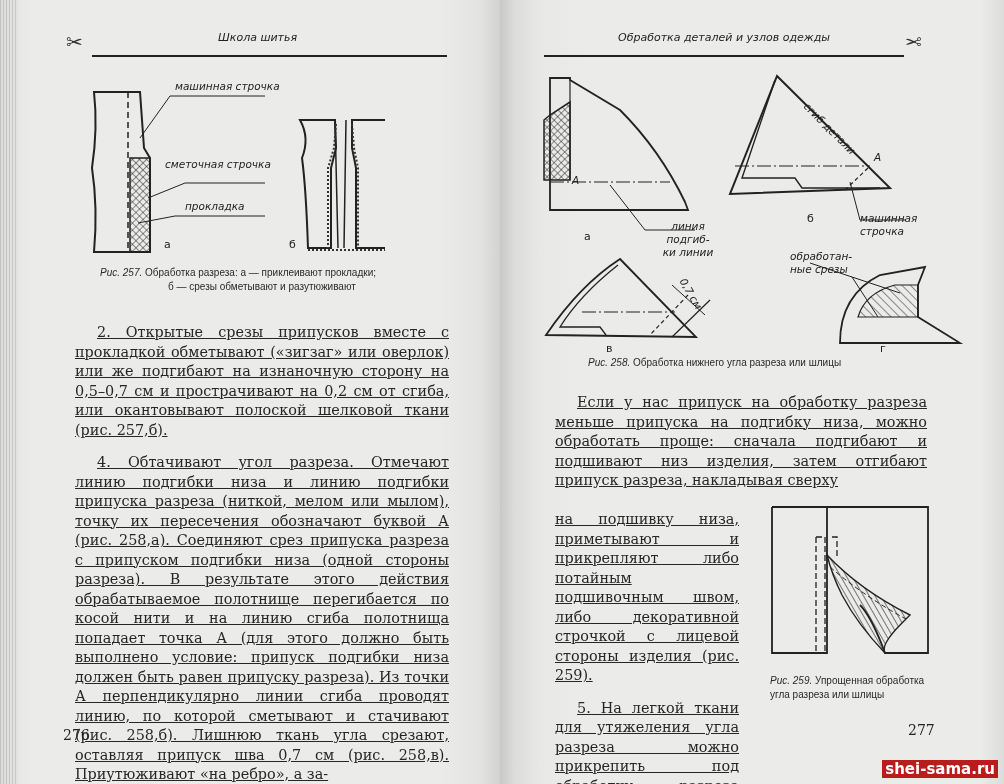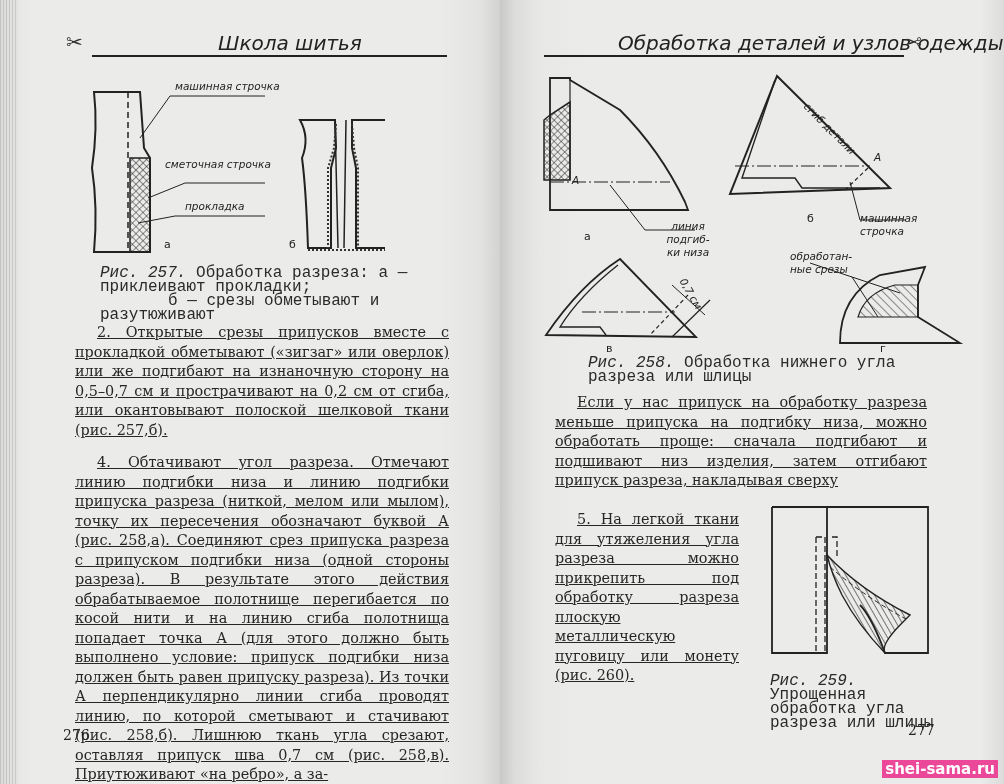--- a/index.html
+++ b/index.html
@@ -1,31 +1,31 @@
 <!DOCTYPE html>
 <html><head>
 <meta charset="utf-8">
 <style>
   html,body{margin:0;padding:0;}
   body{width:1004px;height:784px;position:relative;overflow:hidden;background:#e6e6e4;font-family:"DejaVu Serif",serif;color:#2b2b2b;}
   .page{position:absolute;top:0;height:784px;background:#ebebea;}
   .page.left{left:0;width:500px;background:linear-gradient(to right,#cfcfcd 0px,#e4e4e2 12px,#ebebea 30px,#ebebea 440px,#e3e3e1 480px,#d2d2d0 500px);}
   .page.right{left:500px;width:504px;background:linear-gradient(to right,#c8c8c6 0px,#dcdcda 14px,#e8e8e6 40px,#ebebea 80px,#ebebea 480px,#dcdcda 504px);}
   .edge-lines{position:absolute;left:0;top:0;width:18px;height:784px;background:repeating-linear-gradient(to right,#bdbdbb 0 1px,#e0e0de 1px 3px);opacity:.7;}
-  .running-head{position:absolute;font-family:"DejaVu Sans",sans-serif;font-style:italic;font-size:20px;color:#222;}
+  .running-head{position:absolute;font-family:"DejaVu Sans",sans-serif;font-style:italic;font-size:11px;color:#222;}
   .head-rule{position:absolute;height:1.5px;background:#222;}
   .scissors{position:absolute;font-size:20px;color:#333;line-height:1;font-family:"DejaVu Sans",sans-serif;}
   .body-text{position:absolute;font-size:14.4px;line-height:19.5px;text-align:justify;color:#262626;}
   .body-text p{margin:13px;text-indent:22px;text-decoration:underline;}
-  .caption{position:absolute;font-family:Liberation Mono, monospace;font-size:16px;line-height:14px;color:#2a2a2a;}
+  .caption{position:absolute;font-family:Liberation Sans, sans-serif;font-size:10px;line-height:14px;color:#2a2a2a;}
   .caption .fig{font-style:italic;}
   .page-num{position:absolute;font-size:14px;color:#222;}
   .fig-label{position:absolute;font-family:"DejaVu Sans",sans-serif;font-style:italic;font-size:10.5px;color:#222;}
   .fig-letter{position:absolute;font-family:"DejaVu Sans",sans-serif;font-size:11px;color:#222;}
-  .watermark{position:absolute;right:6px;bottom:6px;font-family:"DejaVu Sans",sans-serif;font-weight:bold;font-size:15px;color:#fff;background:#ec4899;padding:0 3px;letter-spacing:0px;}
+  .watermark{position:absolute;right:6px;bottom:6px;font-family:"DejaVu Sans",sans-serif;font-weight:bold;font-size:15px;color:#fff;background:#b91c1c;padding:0 3px;letter-spacing:0px;}
   svg{position:absolute;overflow:visible;}
 </style>
 </head>
 <body>
 
 <div class="page left">
   <div class="edge-lines"></div>
 
   <span class="scissors" style="left:66px;top:32px;">✂</span>
   <div class="running-head" style="left:218px;top:31px;">Школа шитья</div>
@@ -92,21 +92,21 @@
     <path d="M70 115 L105 160 L155 160" stroke="#222" fill="none" stroke-width="1"></path>
 
     <path d="M237 6 L350 118 L190 124 Z" fill="none" stroke="#222" stroke-width="2"></path>
     <path d="M235 10 L202 108 L255 108 L262 118 L340 118" fill="none" stroke="#222" stroke-width="1.4"></path>
     <line x1="195" y1="96" x2="330" y2="96" stroke="#222" stroke-width="1.2" stroke-dasharray="14,3,2,3"></line>
     <line x1="328" y1="98" x2="305" y2="120" stroke="#222" stroke-width="1.2" stroke-dasharray="4,3"></line>
     <path d="M310 112 L320 150 L365 150" stroke="#222" fill="none" stroke-width="1"></path>
   </svg>
   <div class="fig-label" style="left:72px;top:174px;">A</div>
   <div class="fig-label" style="left:148px;top:220px;width:80px;line-height:13px;white-space:pre-line;text-align:center;">линия подгиб-
-ки низа</div>
+ки линии</div>
   <div class="fig-label" style="left:310px;top:100px;transform:rotate(45deg);transform-origin:left top;">сгиб детали</div>
   <div class="fig-label" style="left:374px;top:151px;">A</div>
   <div class="fig-label" style="left:360px;top:212px;line-height:13px;white-space:pre-line;">машинная
 строчка</div>
   <div class="fig-letter" style="left:84px;top:230px;">а</div>
   <div class="fig-letter" style="left:307px;top:212px;">б</div>
 
   <svg style="left:40px;top:255px;" width="420" height="95" viewBox="0 0 420 95">
     <defs>
       <pattern id="hatch3" width="6" height="6" patternUnits="userSpaceOnUse" patternTransform="rotate(-45)">
@@ -134,20 +134,21 @@
   <div class="caption" style="left:88px;top:356px;width:360px;">
     <span class="fig">Рис. 258.</span>
     <span>Обработка нижнего угла разреза или шлицы</span>
   </div>
 
   <div class="body-text" style="left:42px;top:380px;width:398px;">
     <p>Если у нас припуск на обработку разреза меньше припуска на подгибку низа, можно обработать проще: сначала подгибают и подшивают низ изделия, затем отгибают припуск разреза, накладывая сверху</p>
   </div>
 
   <div class="body-text" style="left:42px;top:497px;width:210px;">
+    <p style="text-indent:0;">на подшивку низа, приметывают и прикрепляют либо потайным подшивочным швом, либо декоративной строчкой с лицевой стороны изделия (рис. 259).</p>
     <p>5. На легкой ткани для утяжеления угла разреза можно прикрепить под обработку разреза плоскую металлическую пуговицу или монету (рис. 260).</p>
   </div>
 
   <svg style="left:270px;top:505px;" width="160" height="150" viewBox="0 0 160 150">
     <defs>
       <pattern id="hatch4" width="5" height="5" patternUnits="userSpaceOnUse" patternTransform="rotate(-30)">
         <path d="M0 0 L0 5" stroke="#222" stroke-width="1.2"></path>
       </pattern>
     </defs>
     <path d="M2 2 L158 2 L158 148 L115 148 L112 140 Q100 110 90 100 M2 2 L2 148 L57 148 L57 2" fill="none" stroke="#222" stroke-width="1.8"></path>

